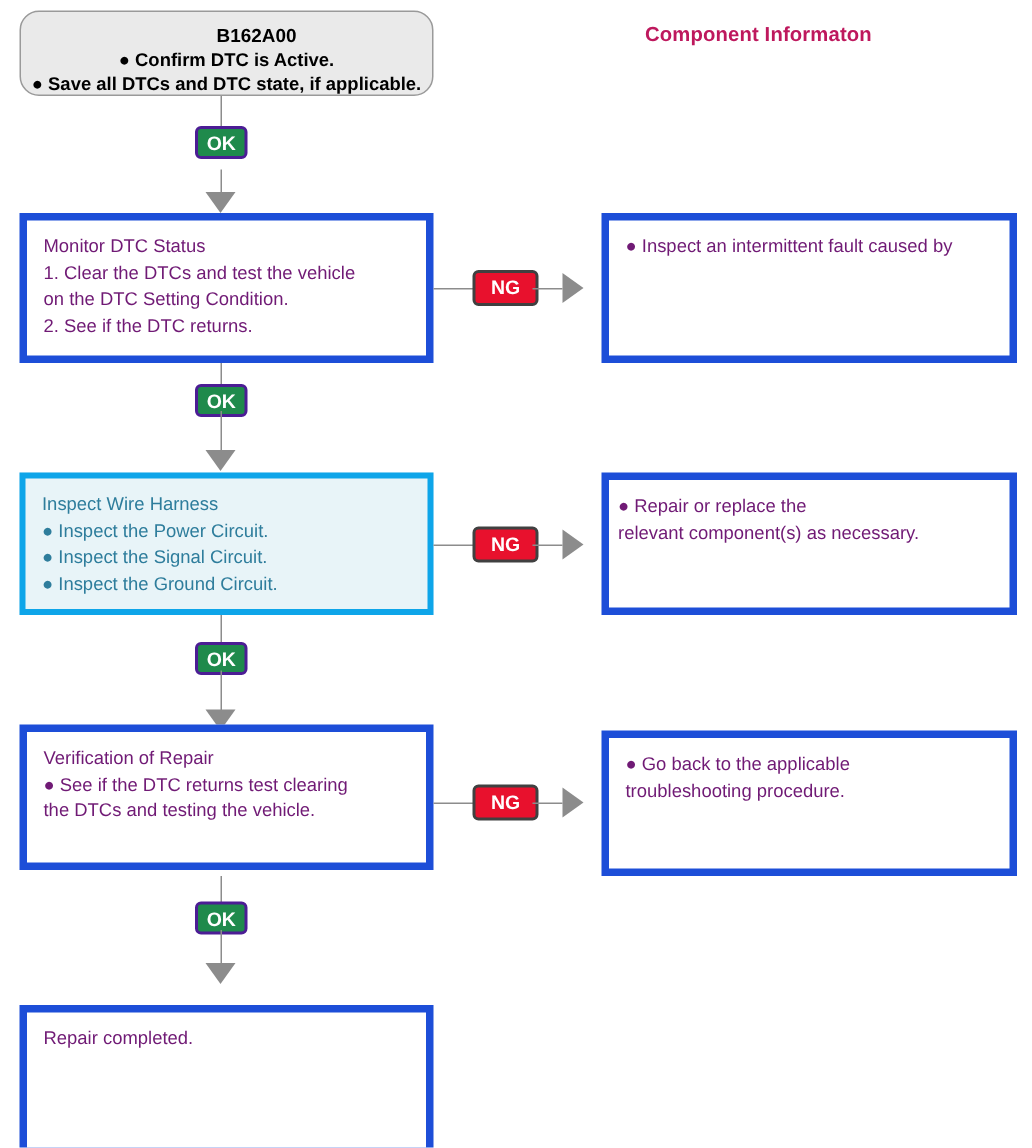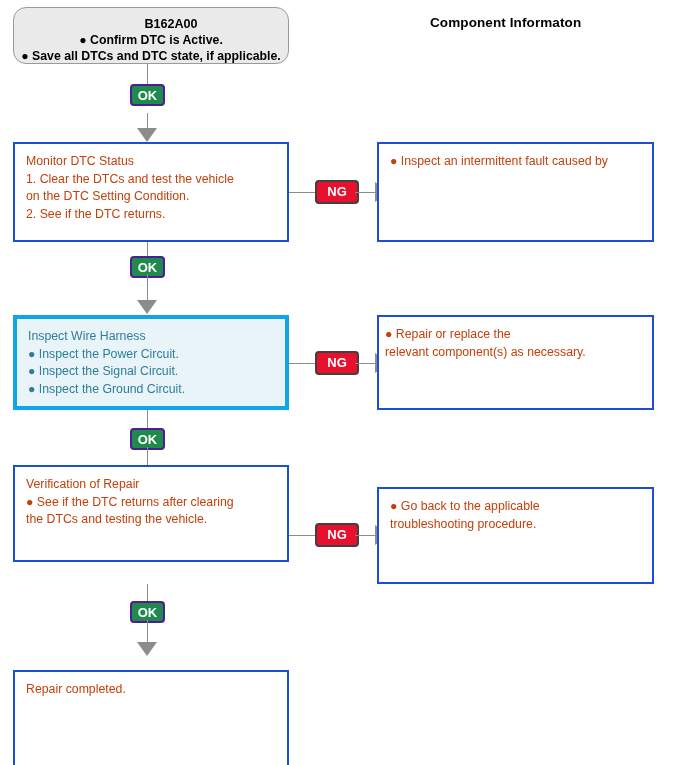--- a/index.html
+++ b/index.html
@@ -23,21 +23,21 @@
     height: 765px;
   }
 
   
   .header-title {
     position: absolute;
     left: 430px;
     top: 15px;
     font-size: 13.5px;
     font-weight: bold;
-    color: #000000;
+    color: #be185d;
     letter-spacing: 0.1px;
     white-space: nowrap;
   }
 
   
   .start-box {
     position: absolute;
     left: 13px;
     top: 7px;
     width: 276px;
@@ -60,44 +60,44 @@
   }
   .start-box .ln {
     display: block;
     white-space: nowrap;
   }
 
   
   .box {
     position: absolute;
     box-sizing: border-box;
-    border: 2px solid #1d4ed8;
+    border: 5px solid #1d4ed8;
     background: #ffffff;
     font-size: 12.3px;
     line-height: 17.5px;
-    color: #c2410c;
+    color: #701a75;
     padding: 9px 11px 0 11px;
   }
   .box .ln { display: block; white-space: nowrap; }
 
   .box.left  { left: 13px;  width: 276px; }
-  .box.right { left: 377px; width: 277px; }
+  .box.right { left: 401px; width: 277px; }
 
   .box.highlight {
     background: #e8f4f8;
     border: 4px solid #0ea5e9;
     color: #2e7d9c;
   }
 
   
   .row1.left  { top: 142px; height: 100px; }
   .row1.right { top: 142px; height: 100px; }
   .row2.left  { top: 315px; height: 95px;  }
   .row2.right { top: 315px; height: 95px; padding-left: 6px;  }
-  .row3.left  { top: 465px; height: 97px;  }
+  .row3.left  { top: 483px; height: 97px;  }
   .row3.right { top: 487px; height: 97px;  }
   .row4.left  { top: 654px; height: 100px; margin-top: 16px; }
 
   
   .vline {
     position: absolute;
     left: 147px;
     width: 1px;
     background: #8c8c8c;
   }
@@ -240,21 +240,21 @@
     <span class="ln">relevant component(s) as necessary.</span>
   </div>
 
   <div class="vline v5"></div>
   <div class="badge badge-ok ok3">OK</div>
   <div class="vline v6"></div>
   <div class="arrow-down ad3"></div>
 
   <div class="box left row3">
     <span class="ln">Verification of Repair</span>
-    <span class="ln">● See if the DTC returns after clearing</span>
+    <span class="ln">● See if the DTC returns test clearing</span>
     <span class="ln">the DTCs and testing the vehicle.</span>
   </div>
 
   <div class="hline hl-a h3a"></div>
   <div class="badge badge-ng ng3">NG</div>
   <div class="hline hl-b h3b"></div>
   <div class="arrow-right ar3"></div>
 
   <div class="box right row3">
     <span class="ln">● Go back to the applicable</span>

